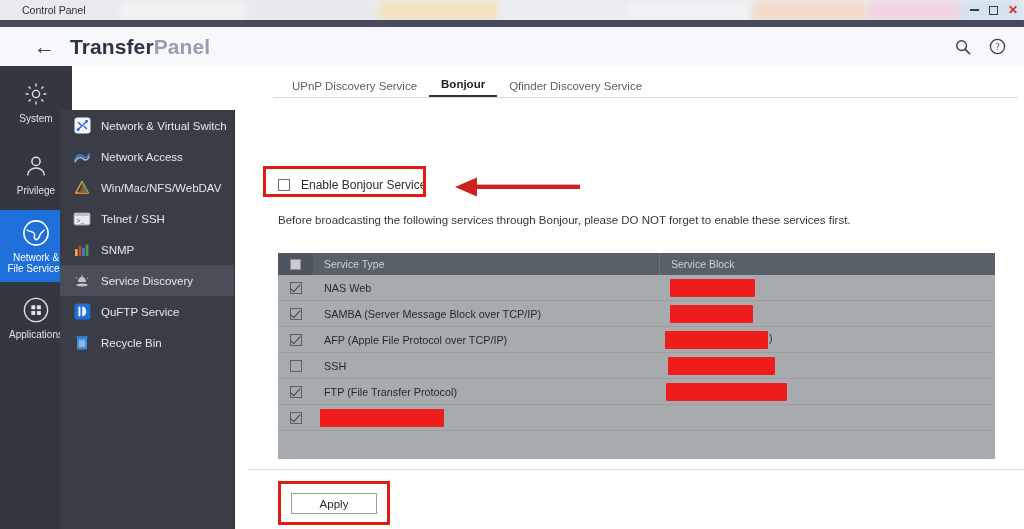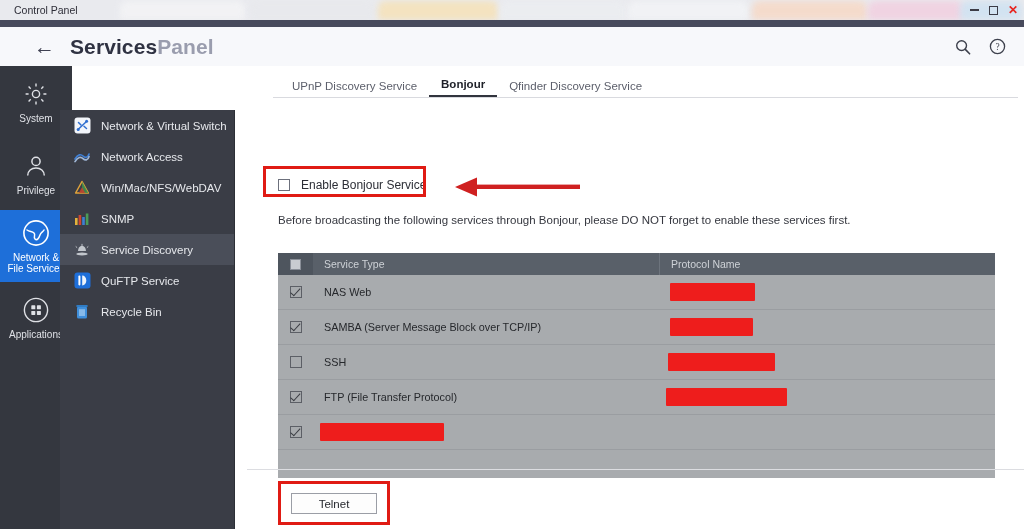--- a/index.html
+++ b/index.html
@@ -23,21 +23,21 @@
     position: absolute; left: 0; top: 0; width: 1024px; height: 20px;
   }
   .blur-tab {
     position: absolute; top: 1px; height: 19px;
     border-radius: 7px 7px 0 0;
     filter: blur(3px);
     opacity: .85;
   }
   .tab-title {
     position: relative; z-index: 5;
-    margin-left: 14px;
+    margin-left: 22px;
     font-size: 10.5px; color: #2e2e38;
     white-space: nowrap;
   }
   .win-ctrls {
     position: absolute; right: 6px; top: 0; height: 20px; z-index: 6;
     display: flex; align-items: center; gap: 10px;
   }
   .win-ctrls span { font-size: 11px; color: #3c3c46; line-height: 1; }
   .win-ctrls .wc-close { color: #e8251f; font-weight: bold; font-size: 12px; }
   .wc-min { display:inline-block; width:9px; height:2px; background:#3c3c46; }
@@ -166,21 +166,21 @@
     width: 11px; height: 11px; background: #c9ccd1; border: 1px solid #8a8f98;
   }
   .th {
     font-size: 10.5px; color: #ced2d7; padding-left: 11px; line-height: 22px;
   }
   .th-type { flex: 0 0 346px; }
   .th-name { flex: 1 1 auto; border-left: 1px solid #6d747d; }
 
   .tbl-body { background: #a8abae; }
   .tr {
-    display: flex; height: 35px; align-items: center;
+    display: flex; height: 26px; align-items: center;
     border-bottom: 1px solid #9a9da1;
   }
   .td-chk {
     width: 35px; flex: 0 0 35px; display: flex; align-items: center; justify-content: center;
   }
   .rchk {
     width: 12px; height: 12px; border: 1.3px solid #5c5f66; background: #a8abae;
     position: relative; display: inline-block; cursor: pointer;
   }
   .rchk.checked::after {
@@ -237,21 +237,21 @@
       <span class="wc-max"></span>
       <span class="wc-close">✕</span>
     </div>
   </div>
 
   <div class="dark-strip"></div>
 
   <div class="app-header">
     <div class="back-arrow">←</div>
     <div class="app-title">
-      <span class="t-bold">Services</span><span class="t-light">Panel</span>
+      <span class="t-bold">Transfer</span><span class="t-light">Panel</span>
     </div>
     <div class="hdr-icons">
       <span>
         <svg width="16" height="16" viewBox="0 0 16 16">
             <circle cx="6.6" cy="6.6" r="4.9" fill="none" stroke="#3d404c" stroke-width="1.4"></circle>
             <line x1="10.3" y1="10.4" x2="14.6" y2="14.8" stroke="#3d404c" stroke-width="1.6" stroke-linecap="round"></line>
           </svg>
       </span>
       <span>
         <svg width="17" height="17" viewBox="0 0 17 17">
@@ -344,20 +344,30 @@
             <path d="M9 2.5L15.4 14H2.6z" fill="none" stroke="#e0a33a" stroke-width="1.5" stroke-linejoin="round"></path>
             <path d="M9 2.5L15.4 14H9z" fill="#3f8f4d" opacity=".85"></path>
             <path d="M9 8.2L12.2 14H5.8z" fill="#c2452f" opacity=".9"></path>
           </svg>
       </span>
       <span class="nav-label">Win/Mac/NFS/WebDAV</span>
     </div>
     <div class="nav-item">
       <span class="nav-ico">
         <svg width="18" height="16" viewBox="0 0 18 16">
+            <rect x="1" y="2" width="16" height="12" rx="1.6" fill="#e6eaf0" stroke="#8e97a6" stroke-width="1"></rect>
+            <rect x="1" y="2" width="16" height="3" fill="#b9c1cc"></rect>
+            <text x="3.6" y="11.8" font-size="6.4" fill="#41485a" font-family="Liberation Mono, monospace">&gt;_</text>
+          </svg>
+      </span>
+      <span class="nav-label">Telnet / SSH</span>
+    </div>
+    <div class="nav-item">
+      <span class="nav-ico">
+        <svg width="18" height="16" viewBox="0 0 18 16">
             <rect x="2" y="7" width="2.6" height="7" fill="#e3b23c"></rect>
             <rect x="5.6" y="4" width="2.6" height="10" fill="#d0452f"></rect>
             <rect x="9.2" y="6" width="2.6" height="8" fill="#3f7fd4"></rect>
             <rect x="12.8" y="2.5" width="2.6" height="11.5" fill="#4b9b57"></rect>
           </svg>
       </span>
       <span class="nav-label">SNMP</span>
     </div>
     <div class="nav-item active">
       <span class="nav-ico">
@@ -425,21 +435,21 @@
         <rect x="20" y="10.6" width="105" height="4.4" fill="#cf2020"></rect>
       </svg>
     </div>
 
     <div class="tbl">
       <div class="tbl-head">
         <div class="th-chk">
           <span class="hchk"></span>
         </div>
         <div class="th th-type">Service Type</div>
-        <div class="th th-name">Protocol Name</div>
+        <div class="th th-name">Service Block</div>
       </div>
       <div class="tbl-body">
 
         <div class="tr">
           <div class="td-chk">
               <span class="rchk checked"></span>
             </div>
           <div class="td-type">NAS Web</div>
           <div class="td-name">
             <span class="redact" style="left:11px;width:85px;"></span>
@@ -449,20 +459,30 @@
         <div class="tr">
           <div class="td-chk">
               <span class="rchk checked"></span>
             </div>
           <div class="td-type">SAMBA (Server Message Block over TCP/IP)</div>
           <div class="td-name">
             <span class="redact" style="left:11px;width:83px;"></span>
           </div>
         </div>
 
+        <div class="tr">
+          <div class="td-chk">
+              <span class="rchk checked"></span>
+            </div>
+          <div class="td-type">AFP (Apple File Protocol over TCP/IP)</div>
+          <div class="td-name">
+            <span class="redact" style="left:6px;width:103px;"></span>
+            <span class="tail" style="left:110px;">)</span>
+          </div>
+        </div>
 
         <div class="tr">
           <div class="td-chk">
               <span class="rchk"></span>
             </div>
           <div class="td-type">SSH</div>
           <div class="td-name">
             <span class="redact" style="left:9px;width:107px;"></span>
           </div>
         </div>
@@ -484,17 +504,17 @@
           <div class="td-name">
             <span class="redact" style="left:7px;width:124px;"></span>
           </div>
         </div>
 
         <div class="tbl-foot"></div>
       </div>
     </div>
 
     <div class="bottom-div"></div>
-    <button class="apply-btn">Telnet</button>
+    <button class="apply-btn">Apply</button>
     <div class="hl-box hl-apply"></div>
 
   </div>
 </div>
 
 </body></html>

